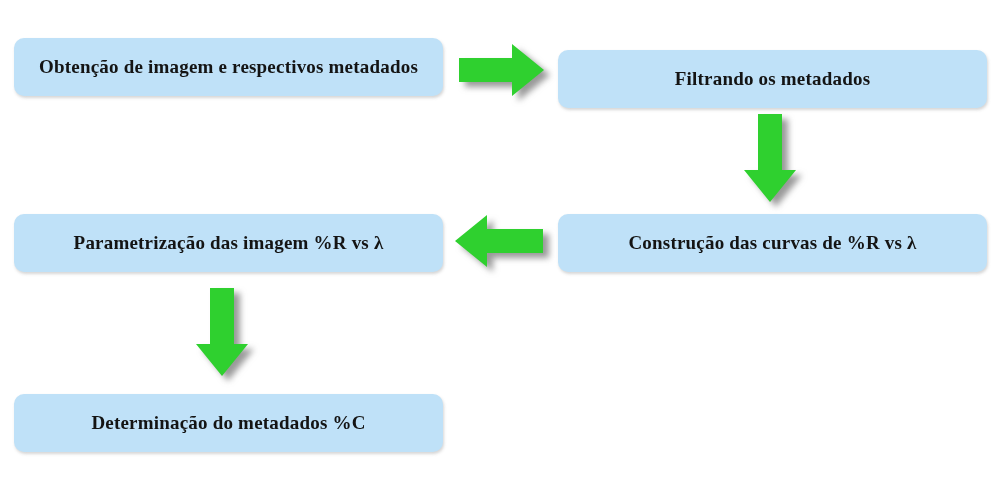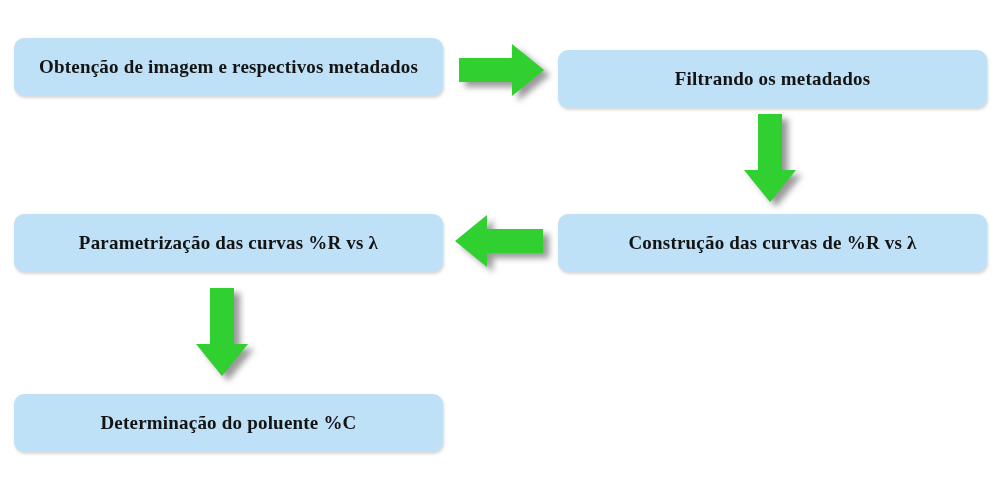--- a/index.html
+++ b/index.html
@@ -59,29 +59,29 @@
 
   <div class="flow-box box-1">
     <span>Obtenção de imagem e respectivos metadados</span>
   </div>
 
   <div class="flow-box box-2">
     <span>Filtrando os metadados</span>
   </div>
 
   <div class="flow-box box-3">
-    <span>Parametrização das curvas %R vs λ</span>
+    <span>Parametrização das imagem %R vs λ</span>
   </div>
 
   <div class="flow-box box-4">
     <span>Construção das curvas de %R vs λ</span>
   </div>
 
   <div class="flow-box box-5">
-    <span>Determinação do poluente %C</span>
+    <span>Determinação do metadados %C</span>
   </div>
 
   <div class="arrow arrow-1">
     <svg width="85" height="56" viewBox="0 0 85 56" aria-hidden="true">
       <polygon fill="currentColor" points="0,16 53,16 53,2 85,28 53,54 53,40 0,40"></polygon>
     </svg>
   </div>
 
   <div class="arrow arrow-2">
     <svg width="56" height="88" viewBox="0 0 56 88" aria-hidden="true">

